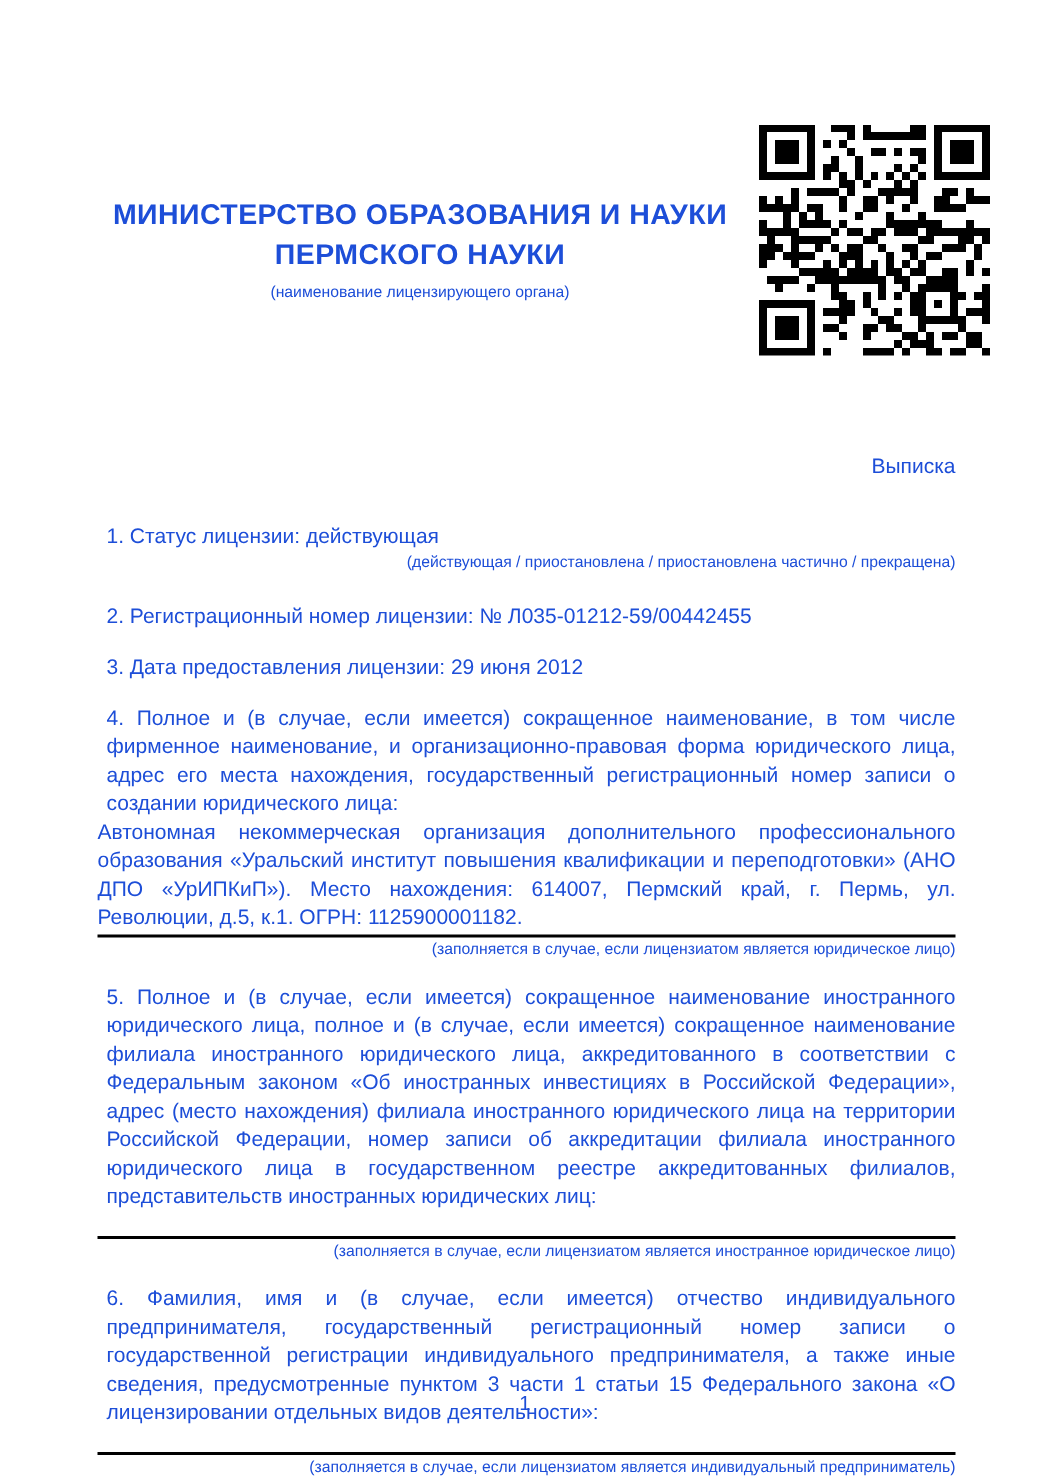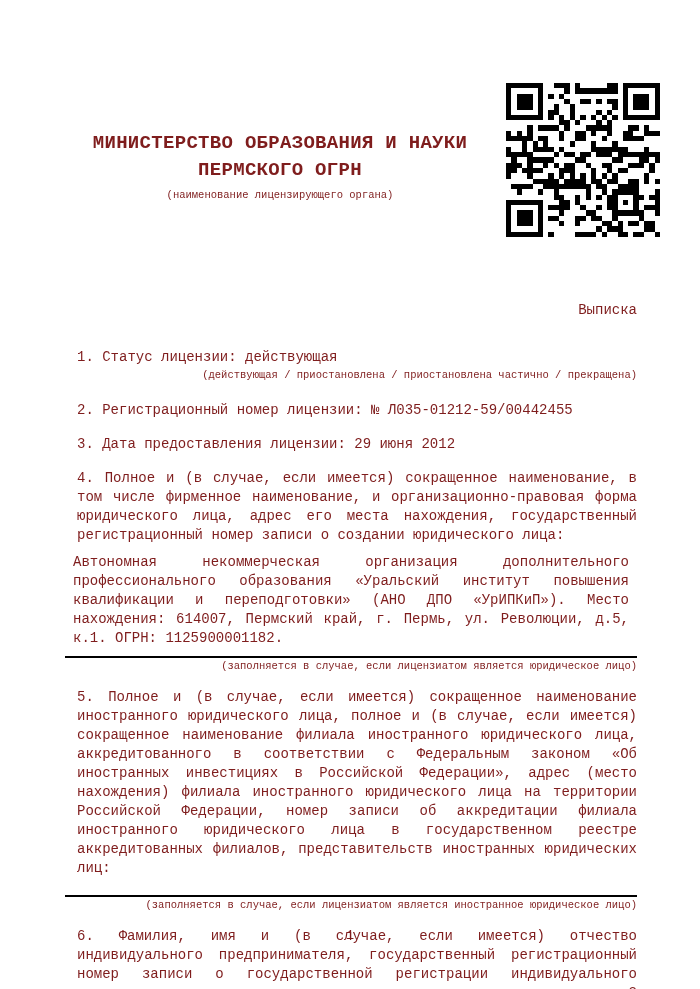--- a/index.html
+++ b/index.html
@@ -2,22 +2,22 @@
 <html lang="ru"><head>
 <meta charset="utf-8">
 <title>Выписка из реестра лицензий</title>
 <style>
   html, body { margin: 0; padding: 0; background: #ffffff; }
   .page {
     position: relative;
     width: 700px;
     height: 989px;
     background: #ffffff;
-    color: #7f1d1d;
-    font-family: Liberation Mono, monospace;
+    color: #1d4ed8;
+    font-family: Liberation Sans, sans-serif;
     overflow: hidden;
   }
   
   .header-text {
     position: absolute;
     left: 50px;
     top: 130px;
     width: 460px;
     text-align: center;
   }
@@ -44,25 +44,25 @@
   
   .content {
     position: absolute;
     left: 65px;
     top: 301px;
     width: 572px;
     font-size: 14px;
     line-height: 19px;
   }
   .doc-title { text-align: right; margin: 0; }
-  .item { margin: 15px 0 0 12px; }
+  .item { margin: 15px 0 0 6px; }
   .item.first { margin-top: 28px; }
   .item.gap-lg { margin-top: 19px; }
   .justify { text-align: justify; }
-  .value { margin: 8px; }
+  .value { margin: 0; }
   .caption {
     margin: 2px 0 0 0;
     font-size: 10.5px;
     line-height: 13px;
     text-align: right;
   }
   .rule {
     height: 2px;
     background: #000000;
     margin-top: 2px;
@@ -77,21 +77,21 @@
     font-size: 13.5px;
   }
 </style>
 </head>
 <body>
 
 <div class="page">
 
   <div class="header-text">
     <div class="ministry-line">МИНИСТЕРСТВО ОБРАЗОВАНИЯ И НАУКИ</div>
-    <div class="ministry-line">ПЕРМСКОГО ОГРН</div>
+    <div class="ministry-line">ПЕРМСКОГО НАУКИ</div>
     <div class="ministry-caption">(наименование лицензирующего органа)</div>
   </div>
 
   <div class="qr" id="qr-box">
       <svg viewBox="0 0 29 29" shape-rendering="crispEdges">
         <rect x="0" y="0" width="1" height="1" fill="#000000"></rect>
         <rect x="1" y="0" width="1" height="1" fill="#000000"></rect>
         <rect x="2" y="0" width="1" height="1" fill="#000000"></rect>
         <rect x="3" y="0" width="1" height="1" fill="#000000"></rect>
         <rect x="4" y="0" width="1" height="1" fill="#000000"></rect>

